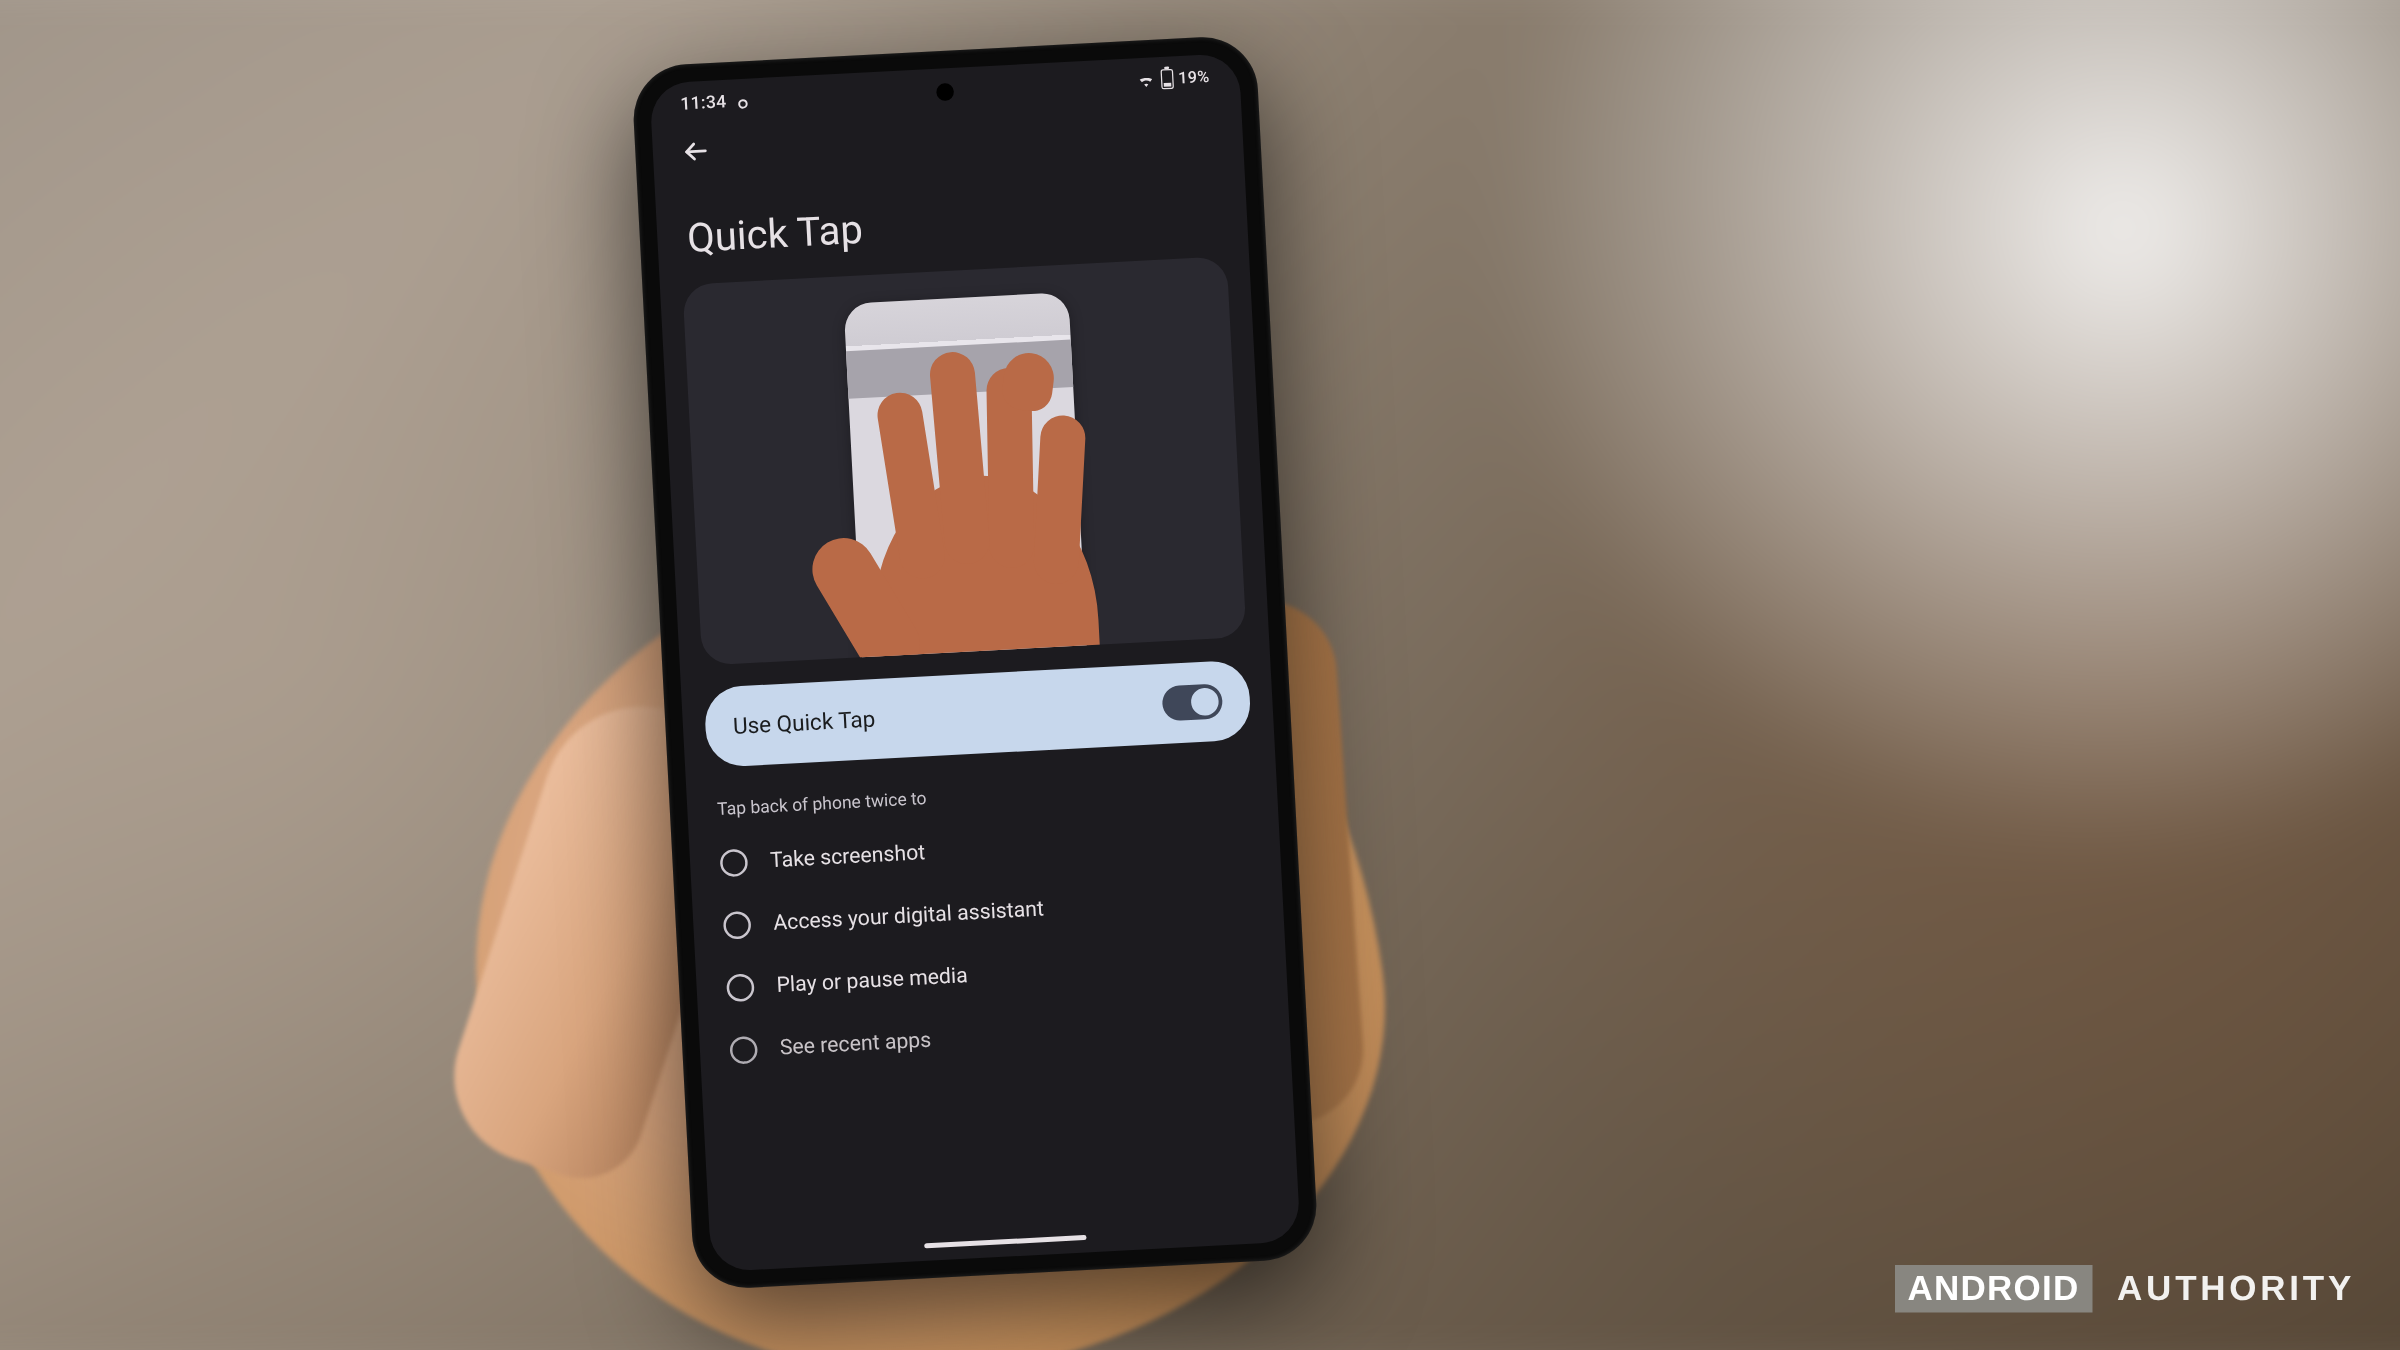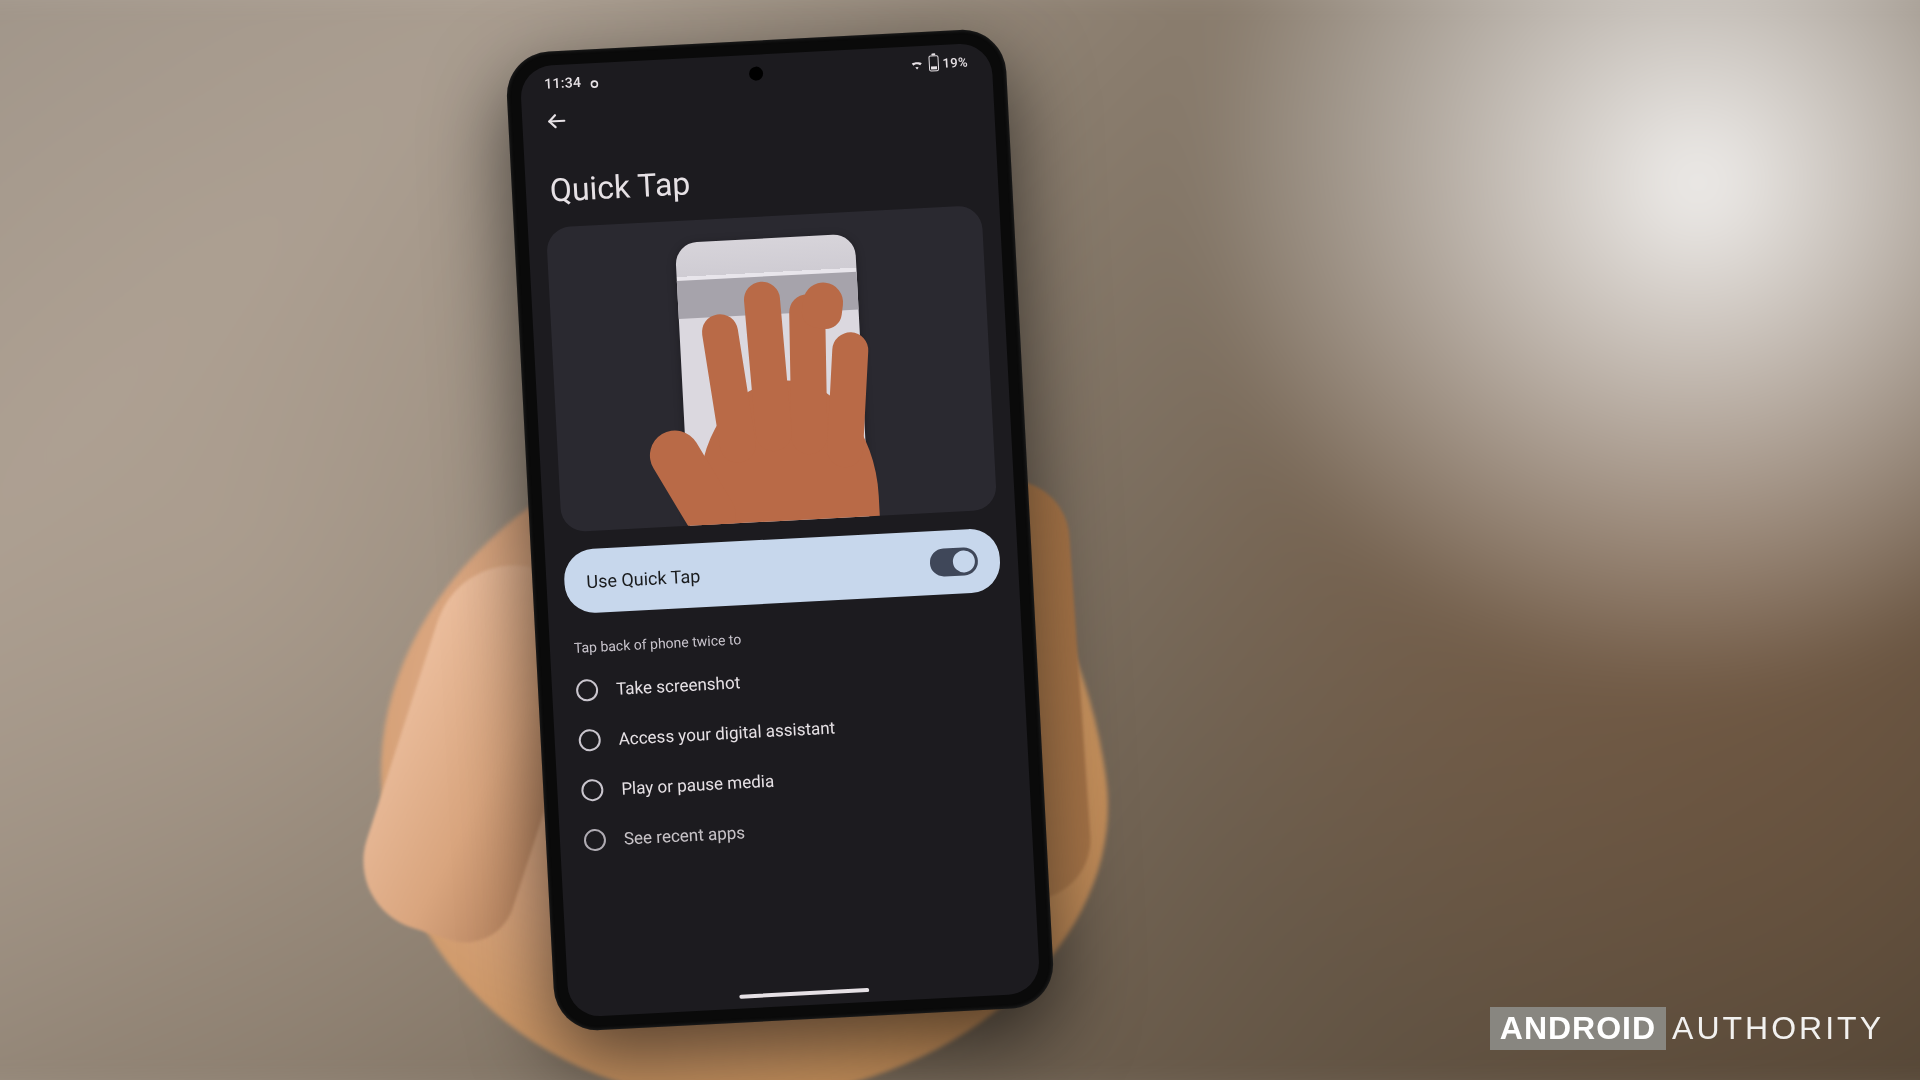--- a/index.html
+++ b/index.html
@@ -254,34 +254,34 @@
     width:130px; height:4px; border-radius:2px;
     background:#e6e1e5;
   }
   
   
   .watermark {
     position:absolute;
     right: 36px; bottom: 30px;
     display:flex; align-items:center;
     font-family: 'Arial Black', Arial, sans-serif;
-    font-size: 32px;
+    font-size: 28px;
     letter-spacing: 1px;
     font-weight: 700;
     margin-left: 11px;
   }
   .wm-box {
     background:#888680;
     color:#fff;
     padding: 3px 10px;
   }
   .wm-rest {
     color: rgba(255,255,255,0.92);
-    padding-left: 6px;
-    font-weight: 400;
+    padding-left: 20px;
+    font-weight: 700;
     letter-spacing: 3px;
   }
 </style>
 </head>
 <body>
 
 <div class="bg"></div>
 <div class="hand"></div>
 <div class="thumb"></div>
 <div class="fingers-right"></div>

